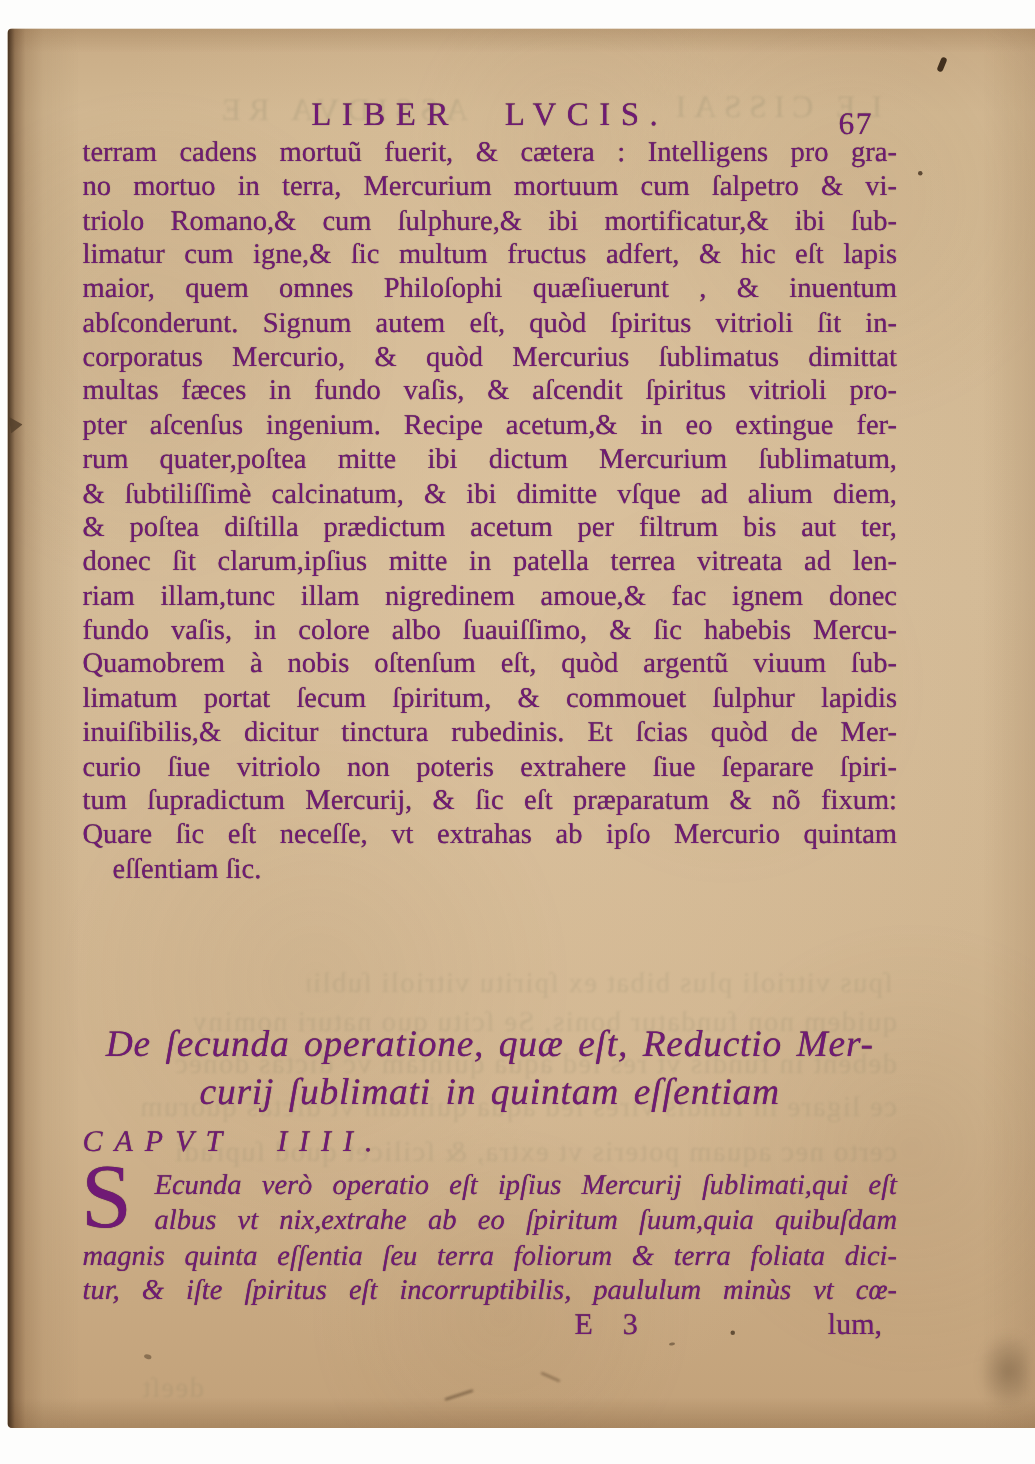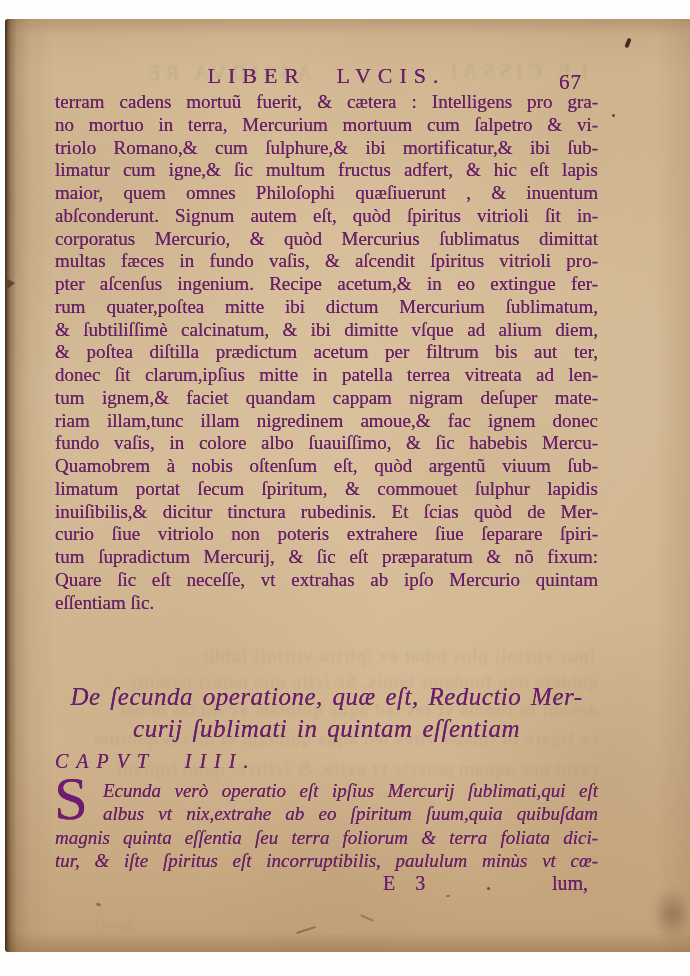--- a/index.html
+++ b/index.html
@@ -42,21 +42,21 @@
   .running-title {
     text-align:center; font-size:22px; letter-spacing:7px; word-spacing:18px; line-height:26px;
   }
   .page-number { position:absolute; right:16px; top:7px; font-size:21px; letter-spacing:1px; }
 
   .body-block { position:absolute; left:0; top:91px; width:100%; }
   .bline {
     font-size:19px; line-height:22.75px; height:22.75px; white-space:nowrap0;
     text-align:justify; text-align-last:justify;
   }
-  .bline.noj { text-align-last:left; }
+  .bline.noj { text-align-last:left;margin-left:20px; }
 
   .sect-block { position:absolute; left:0; top:681px; width:100%; }
   .sect-line { font-style:italic; font-size:25px; line-height:31.5px; text-align:center; letter-spacing:.5px; word-spacing:3px; }
   .chapter-line { position:absolute; left:0; top:745px; width:100%; text-align:left;
     font-style:italic; font-size:20px; line-height:32px; letter-spacing:8px; word-spacing:16px; }
 
   .para-block { position:absolute; left:0; top:779px; width:100%; }
   .pline { font-size:19px; line-height:23.4px; height:23.4px; text-align:justify; text-align-last:justify;font-style:italic; }
   .pline.indent { padding-left:48px; }
   .dropcap {
@@ -130,21 +130,20 @@
       <div class="bline">limatur cum igne,&amp; ſic multum fructus adfert, &amp; hic eſt lapis</div>
       <div class="bline">maior, quem omnes Philoſophi quæſiuerunt , &amp; inuentum</div>
       <div class="bline">abſconderunt. Signum autem eſt, quòd ſpiritus vitrioli ſit in-</div>
       <div class="bline">corporatus Mercurio, &amp; quòd Mercurius ſublimatus dimittat</div>
       <div class="bline">multas fæces in fundo vaſis, &amp; aſcendit ſpiritus vitrioli pro-</div>
       <div class="bline">pter aſcenſus ingenium. Recipe acetum,&amp; in eo extingue fer-</div>
       <div class="bline">rum quater,poſtea mitte ibi dictum Mercurium ſublimatum,</div>
       <div class="bline">&amp; ſubtiliſſimè calcinatum, &amp; ibi dimitte vſque ad alium diem,</div>
       <div class="bline">&amp; poſtea diſtilla prædictum acetum per filtrum bis aut ter,</div>
       <div class="bline">donec ſit clarum,ipſius mitte in patella terrea vitreata ad len-</div>
-      <div class="bline">tum ignem,&amp; faciet quandam cappam nigram deſuper mate-</div>
       <div class="bline">riam illam,tunc illam nigredinem amoue,&amp; fac ignem donec</div>
       <div class="bline">fundo vaſis, in colore albo ſuauiſſimo, &amp; ſic habebis Mercu-</div>
       <div class="bline">Quamobrem à nobis oſtenſum eſt, quòd argentũ viuum ſub-</div>
       <div class="bline">limatum portat ſecum ſpiritum, &amp; commouet ſulphur lapidis</div>
       <div class="bline">inuiſibilis,&amp; dicitur tinctura rubedinis. Et ſcias quòd de Mer-</div>
       <div class="bline">curio ſiue vitriolo non poteris extrahere ſiue ſeparare ſpiri-</div>
       <div class="bline">tum ſupradictum Mercurij, &amp; ſic eſt præparatum &amp; nõ fixum:</div>
       <div class="bline">Quare ſic eſt neceſſe, vt extrahas ab ipſo Mercurio quintam</div>
       <div class="bline noj">eſſentiam ſic.</div>
     </div>

